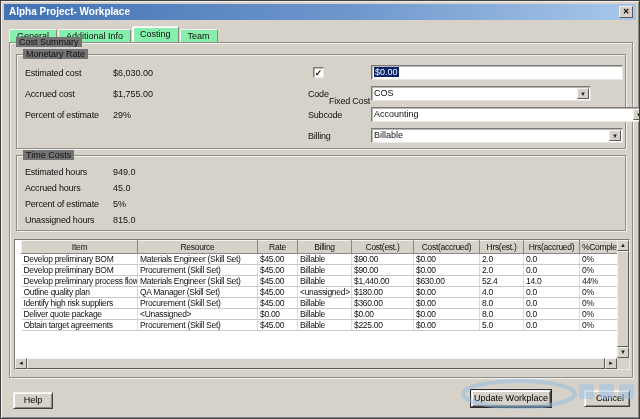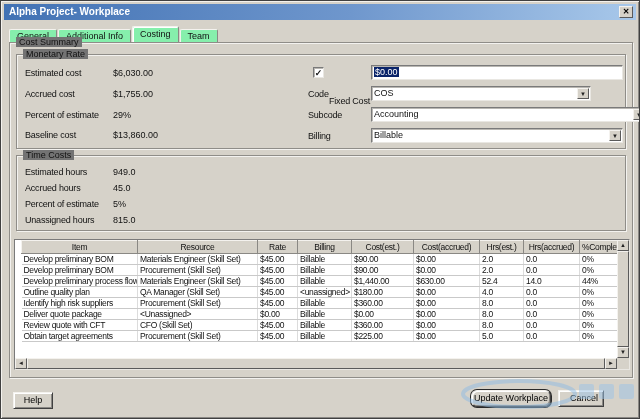--- a/index.html
+++ b/index.html
@@ -72,21 +72,21 @@
   .hsb .left{left:0;top:0;width:12px;height:11px;}
   .hsb .right{right:0;top:0;width:12px;height:11px;}
   .hsb .thumb{position:absolute;left:12px;right:12px;top:0;height:11px;background:#d6d2c9;
     border:1px solid;border-color:#f4f2ee #5a5a5a #5a5a5a #f4f2ee;}
   .sb-corner{position:absolute;right:0;bottom:0;width:12px;height:11px;background:#d6d2c9;}
   
   .btn{position:absolute;background:#d6d2c9;text-align:center;
     border:1px solid;border-color:#f4f2ee #404040 #404040 #f4f2ee;
     box-shadow:inset 1px 1px 0 #fff, inset -1px -1px 0 #8a8884;
     font-size:9px;line-height:15px;color:#000;}
-  .btn.default{box-shadow:0 0 0 1px #2a2a2a, inset 1px 1px 0 #fff, inset -1px -1px 0 #8a8884;border-radius:6px;}
+  .btn.default{box-shadow:0 0 0 1px #2a2a2a, inset 1px 1px 0 #fff, inset -1px -1px 0 #8a8884;}
   
   .watermark{position:absolute;right:2px;bottom:4px;opacity:.5;pointer-events:none;}
 </style>
 </head>
 <body>
 
 <div class="win">
 
   <div class="titlebar">
     <span>Alpha Project- Workplace</span>
@@ -112,24 +112,20 @@
         <span class="l">Estimated cost</span>
         <span class="v">$6,030.00</span>
       </div>
       <div class="lv" style="top:34px;">
         <span class="l">Accrued cost</span>
         <span class="v">$1,755.00</span>
       </div>
       <div class="lv" style="top:55px;">
         <span class="l">Percent of estimate</span>
         <span class="v">29%</span>
-      </div>
-      <div class="lv" style="top:75px;">
-        <span class="l">Baseline cost</span>
-        <span class="v">$13,860.00</span>
       </div>
 
       <div class="checkbox" style="left:296px;top:12px;">
         <span class="gl">✓</span>
       </div>
       <span class="frm-label" style="left:312px;top:13px;margin-top:28px;">Fixed Cost</span>
       <div class="field" style="left:354px;top:10px;width:252px;">
         <span class="sel">$0.00</span>
       </div>
 
@@ -259,31 +255,20 @@
               <td>8.0</td>
               <td>0.0</td>
               <td>0%</td>
             </tr>
             <tr>
               <td>Deliver quote package</td>
               <td>&lt;Unassigned&gt;</td>
               <td>$0.00</td>
               <td>Billable</td>
               <td>$0.00</td>
-              <td>$0.00</td>
-              <td>8.0</td>
-              <td>0.0</td>
-              <td>0%</td>
-            </tr>
-            <tr>
-              <td>Review quote with CFT</td>
-              <td>CFO (Skill Set)</td>
-              <td>$45.00</td>
-              <td>Billable</td>
-              <td>$360.00</td>
               <td>$0.00</td>
               <td>8.0</td>
               <td>0.0</td>
               <td>0%</td>
             </tr>
             <tr>
               <td>Obtain target agreements</td>
               <td>Procurement (Skill Set)</td>
               <td>$45.00</td>
               <td>Billable</td>
@@ -312,21 +297,21 @@
         <div class="sb-btn right">
             <span class="gl">►</span>
           </div>
       </div>
       <div class="sb-corner"></div>
     </div>
   </div>
 
   <div class="btn" style="left:12px;top:391px;width:40px;height:17px;">Help</div>
   <div class="btn default" style="left:470px;top:389px;width:80px;height:17px;">Update Workplace</div>
-  <div class="btn" style="left:557px;top:389px;width:46px;height:17px;padding-left:6px;">Cancel</div>
+  <div class="btn" style="left:583px;top:389px;width:46px;height:17px;padding-left:6px;">Cancel</div>
 
   <svg class="watermark" width="180" height="36">
     <ellipse cx="62" cy="16" rx="56" ry="13" fill="none" stroke="#8fbce4" stroke-width="4"></ellipse>
     <rect x="122" y="6" width="15" height="15" rx="2" fill="#9cc4e8"></rect>
     <rect x="142" y="6" width="15" height="15" rx="2" fill="#9cc4e8"></rect>
     <rect x="162" y="6" width="15" height="15" rx="2" fill="#9cc4e8"></rect>
   </svg>
 
 </div>
 

